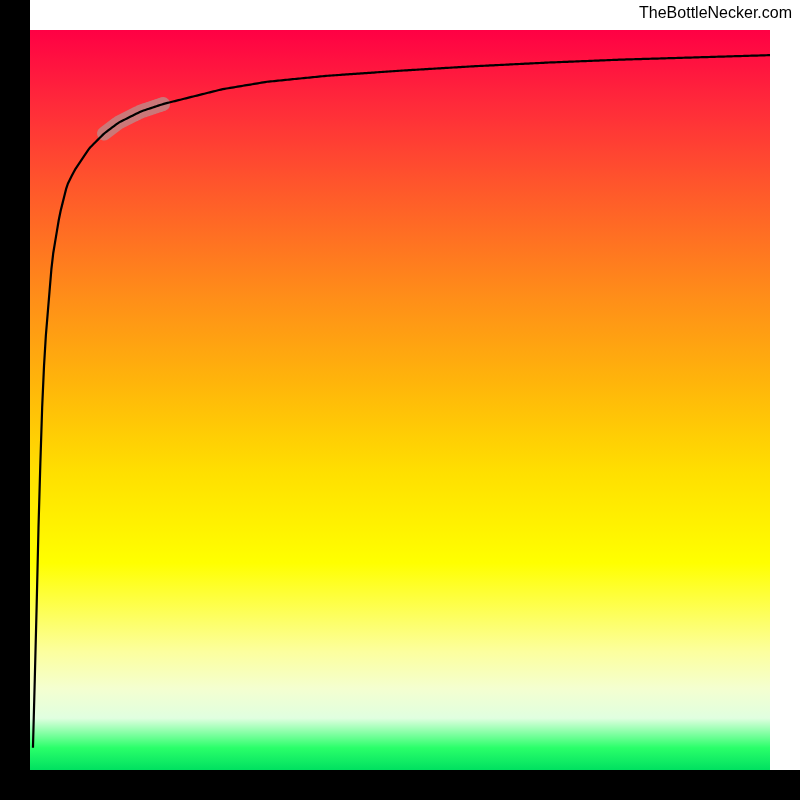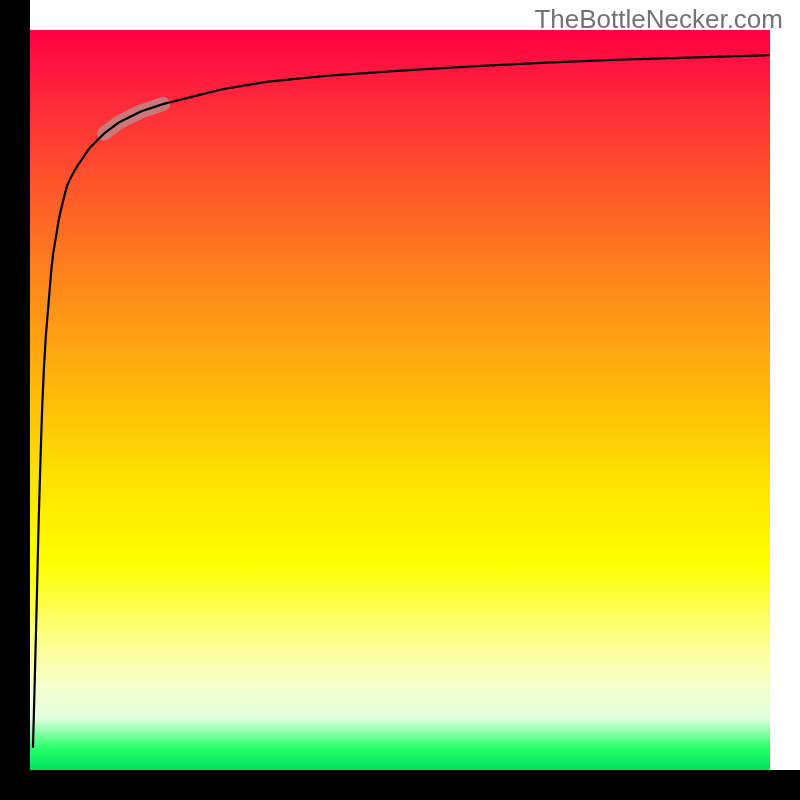--- a/index.html
+++ b/index.html
@@ -56,25 +56,25 @@
     height: 800px;
   }
   .axis-bottom {
     left: 0;
     top: 770px;
     width: 800px;
     height: 30px;
   }
   .attribution {
     position: absolute;
-    right: 17px;
+    right: 8px;
     top: 4px;
     font-family: Arial, Helvetica, sans-serif;
-    font-size: 26px;
-    color: #737373;
+    font-size: 16px;
+    color: #000000;
     font-weight: 400;
     letter-spacing: 0px;
   }
   .highlight-segment {
     stroke: #bf8787;
     stroke-width: 14;
     stroke-linecap: round;
     fill: none;
     opacity: 0.82;
   }

